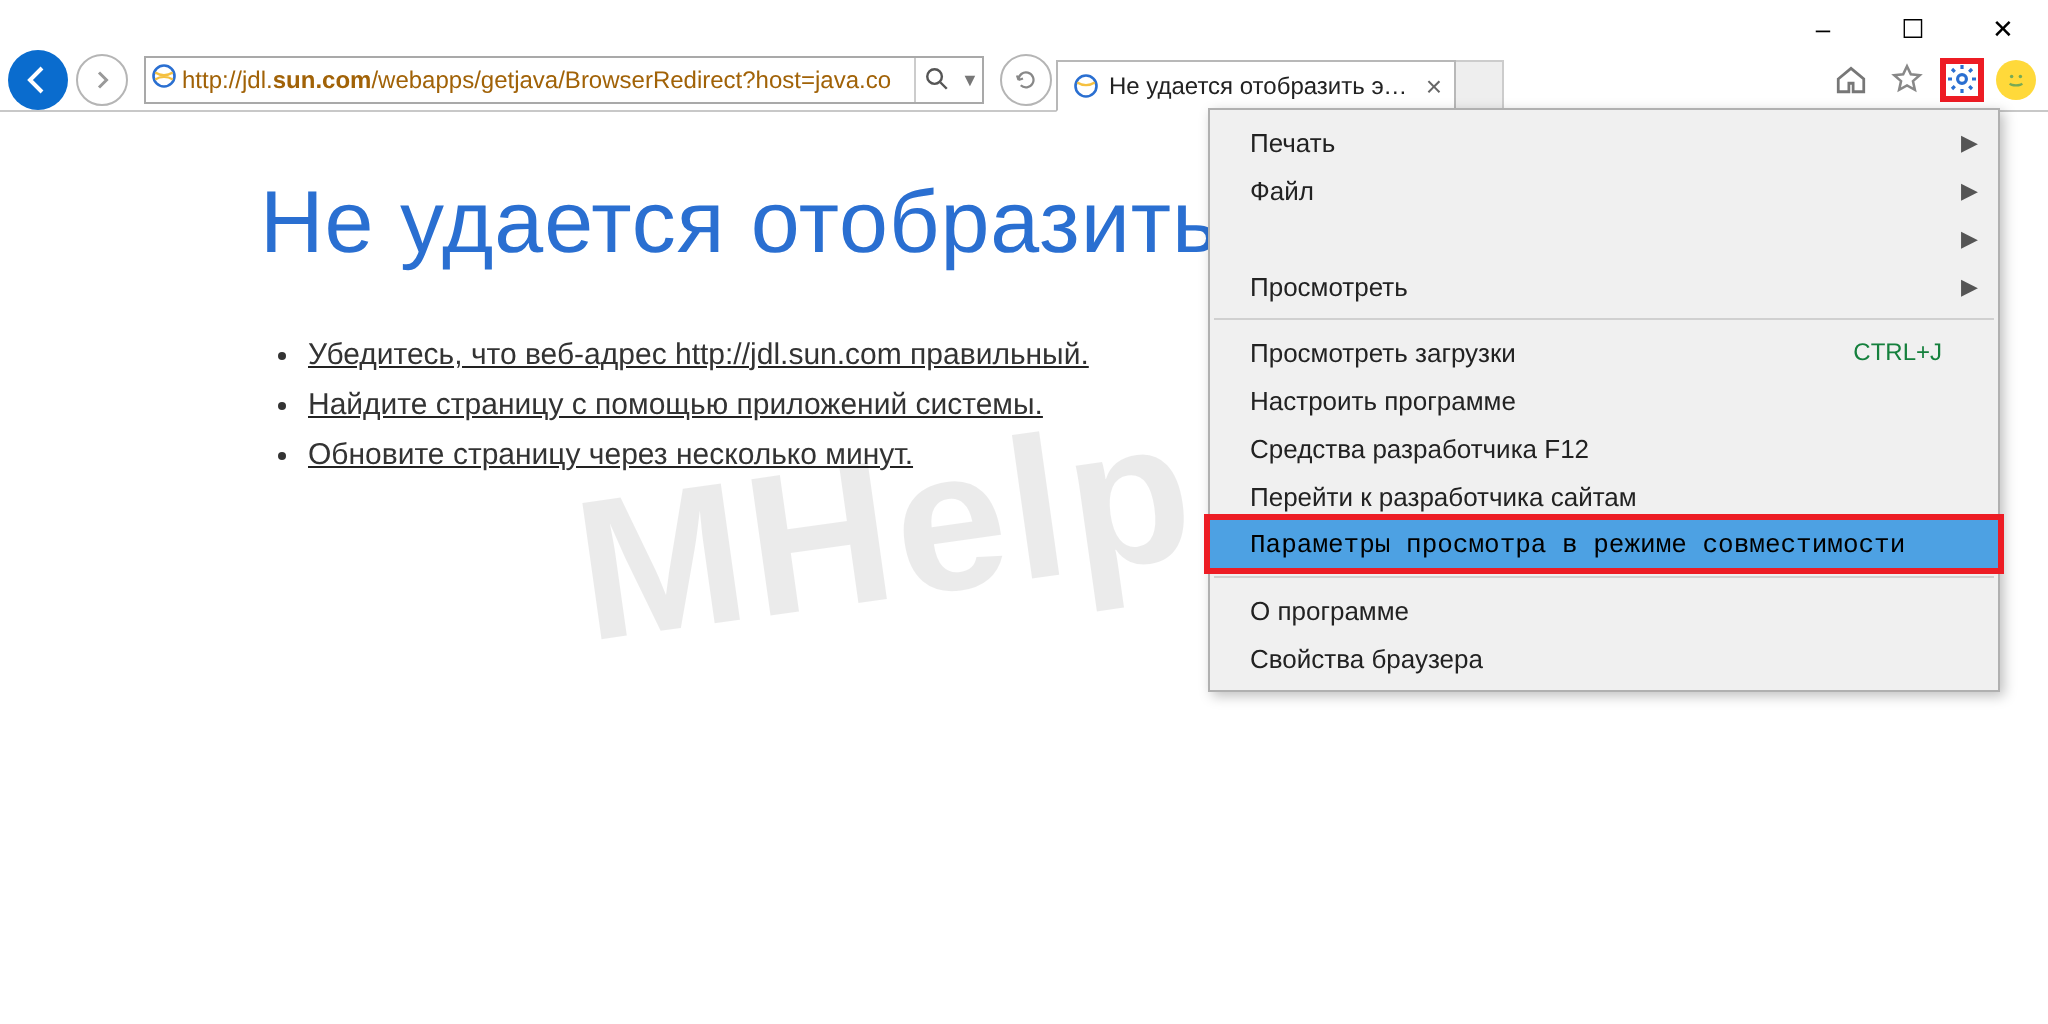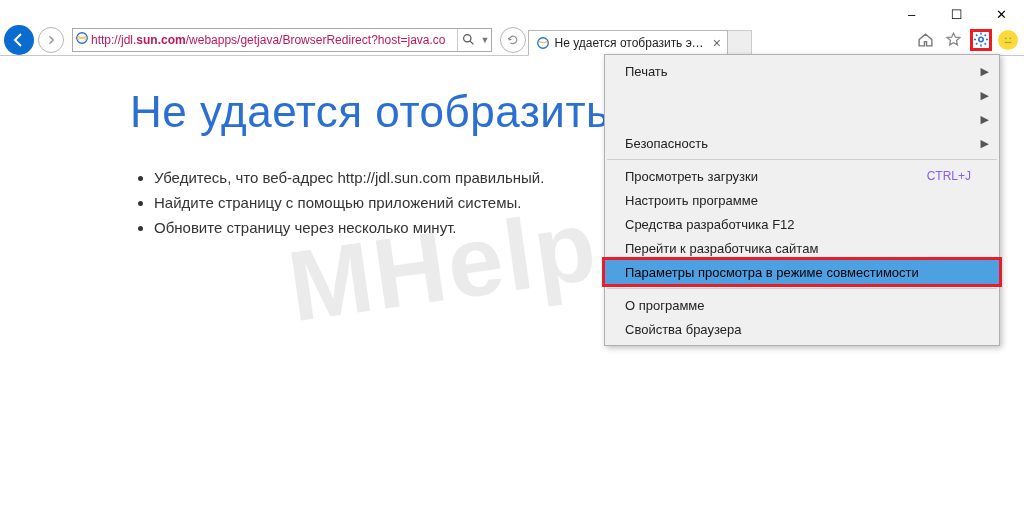--- a/index.html
+++ b/index.html
@@ -10,53 +10,53 @@
   .win-btn { width: 45px; height: 28px; display: flex; align-items: center; justify-content: center; color: #000; }
 
   
   .toolbar { position: absolute; top: 24px; left: 0; right: 0; height: 32px; display: flex; align-items: center; padding: 0 6px 0 4px; border-bottom: 1px solid #c8c8c8; }
   .nav-back { width: 30px; height: 30px; border-radius: 50%; background: #0a6cce; display:flex; align-items:center; justify-content:center; margin-right: 2px;}
   .nav-back svg { width: 16px; height: 16px; fill:#fff;}
   .circ { width: 26px; height: 26px; border-radius:50%; border:1px solid #b5b5b5; display:flex; align-items:center; justify-content:center; margin: 0 2px; color:#888;}
   .circ svg { width:12px; height:12px; fill:#999;}
   .address-wrap { flex: 0 0 420px; height: 24px; border:1px solid #a9a9a9; display:flex; align-items:center; margin: 0 6px; background:#fff;}
   .addr-icon { width:18px; text-align:center; color:#2a6fd1;}
-  .addr-text { flex:1; font-size:12px; color:#be185d; white-space:nowrap; overflow:hidden;}
+  .addr-text { flex:1; font-size:12px; color:#a16207; white-space:nowrap; overflow:hidden;}
   .addr-text .domain { font-weight:700; }
   .search-btn, .refresh-btn { width:22px; height:22px; display:flex; align-items:center; justify-content:center; border-left:1px solid #ccc; color:#555;}
   .tab { height:26px; border:1px solid #b8b8b8; border-bottom:1px solid #fff; display:flex; align-items:center; padding:0 6px; font-size:12px; background:#fff; position:relative; top:3px; max-width:200px;}
   .tab-icon { width:16px; height:16px; margin-right:4px; display:flex; align-items:center; justify-content:center;}
   .tab-title { white-space:nowrap; overflow:hidden; text-overflow:ellipsis; }
   .tab-close { margin-left:6px; color:#666; font-size:14px;}
   .newtab { width:24px; height:26px; border:1px solid #ccc; border-left:none; border-bottom:none; display:flex; align-items:center; justify-content:center; position:relative; top:3px; background:#eee;}
   .spacer { flex:1; }
   .tool-icons { display:flex; align-items:center; gap:6px; margin-left:auto; }
   .tool-icon { width:22px; height:22px; display:flex; align-items:center; justify-content:center; color:#555;}
   .gear-highlight { border:3px solid #ed1c24; }
   .smiley { width:20px; height:20px; border-radius:50%; background:#ffd93a; display:flex; align-items:center; justify-content:center; font-size:12px;}
 
   
   .page { position:absolute; top:56px; left:0; right:0; bottom:0; padding: 30px 90px 10px 130px; }
   .page h1 { font-size: 44px; font-weight: 300; color:#2a6fd1; line-height:1.2; margin-bottom: 30px; letter-spacing: .5px;}
-  .page ul { list-style: disc; padding-left: 24px; margin-bottom: 40px; }
+  .page ul { list-style: disc; padding-left: 24px; margin-bottom: 40px; text-decoration: underline; }
   .page li { font-size: 15px; color:#333; margin: 8px 0; }
   .fix-btn { border:1px solid #8d8d8d; background:#e6e6e6; padding:4px 8px; font-size:13px; font-family:inherit; color:#333; }
 
   
   .wm { position:absolute; left:50%; top:50%; transform:translate(-50%,-50%) rotate(-8deg); font-size:100px; font-weight:700; color:rgba(0,0,0,0.08); letter-spacing:2px; pointer-events:none; white-space:nowrap;}
 
   
   .menu { position:absolute; top:54px; right:24px; width:396px; background:#f0f0f0; border:1px solid #b0b0b0; box-shadow: 2px 2px 6px rgba(0,0,0,.25); font-size:13px; }
   .menu-group { padding: 4px 0; }
   .menu-sep { height:1px; background:#d0d0d0; margin:0 2px; }
   .menu-item { display:flex; align-items:center; height:24px; padding:0 28px 0 20px; position:relative; }
   .menu-item .label { flex:1; }
-  .menu-item .shortcut { color:#8b5cf6; font-size:12px;}
+  .menu-item .shortcut { color:#15803d; font-size:12px;}
   .menu-item .chev { position:absolute; right:10px; color:#555; font-size:11px;}
-  .menu-item.highlight { background:#4da1e3; color:#000; border:3px solid #ed1c24; margin:-3px; height:30px;}
+  .menu-item.highlight { background:#4da1e3; color:#000; border:3px solid #ed1c24; margin:-3px; height:30px;font-family:Liberation Mono, monospace;}
 </style>
 </head>
 <body>
 
 <div class="win-controls">
   <div class="win-btn">
       <span>–</span>
     </div>
   <div class="win-btn">
       <span>☐</span>
@@ -150,27 +150,28 @@
 
 <div class="wm">MHelp.kz</div>
 
 <div class="menu">
   <div class="menu-group">
     <div class="menu-item">
         <span class="label">Печать</span>
         <span class="chev">▶</span>
       </div>
     <div class="menu-item">
-        <span class="chev">▶</span>
-      </div>
-    <div class="menu-item">
-        <span class="chev">▶</span>
-      </div>
-    <div class="menu-item">
-        <span class="label">Безопасность</span>
+        <span class="label">Файл</span>
+        <span class="chev">▶</span>
+      </div>
+    <div class="menu-item">
+        <span class="chev">▶</span>
+      </div>
+    <div class="menu-item">
+        <span class="label">Просмотреть</span>
         <span class="chev">▶</span>
       </div>
   </div>
   <div class="menu-sep"></div>
   <div class="menu-group">
     <div class="menu-item">
         <span class="label">Просмотреть загрузки</span>
         <span class="shortcut">CTRL+J</span>
       </div>
     <div class="menu-item">

